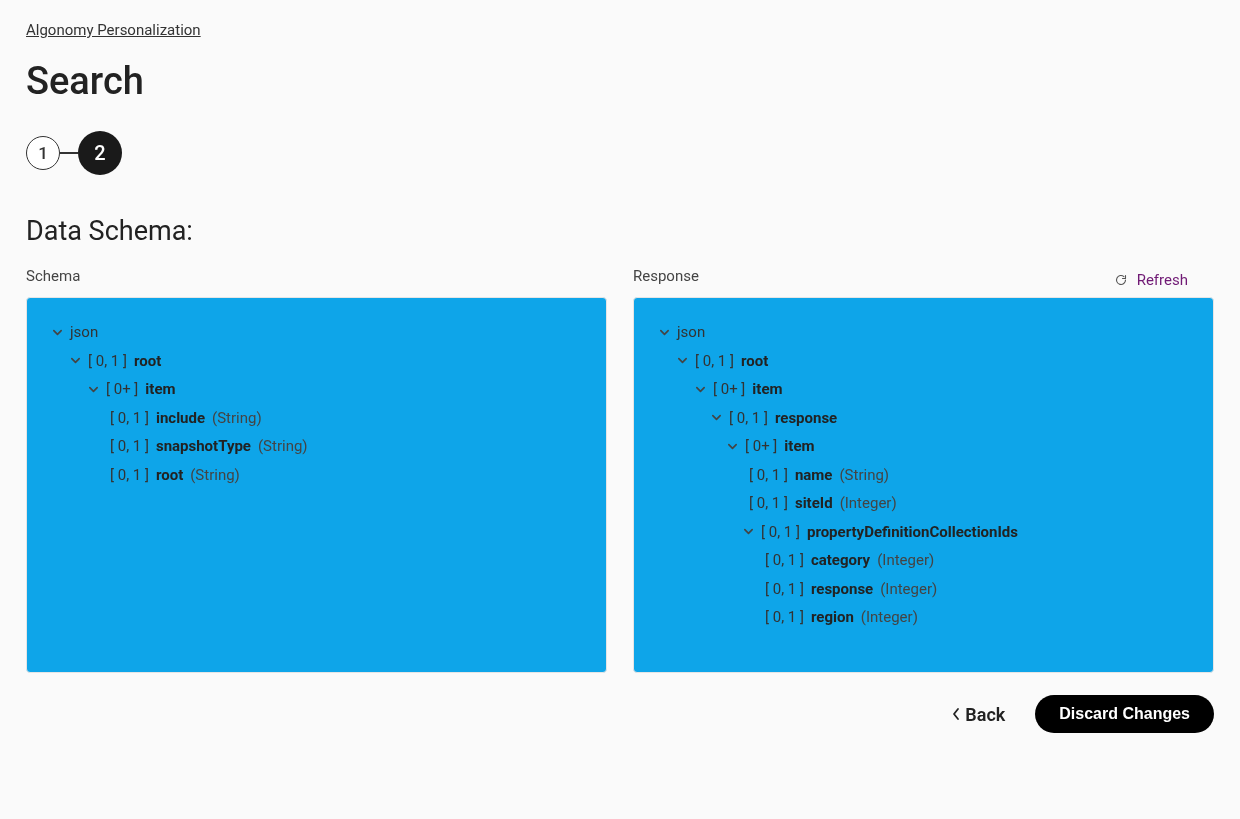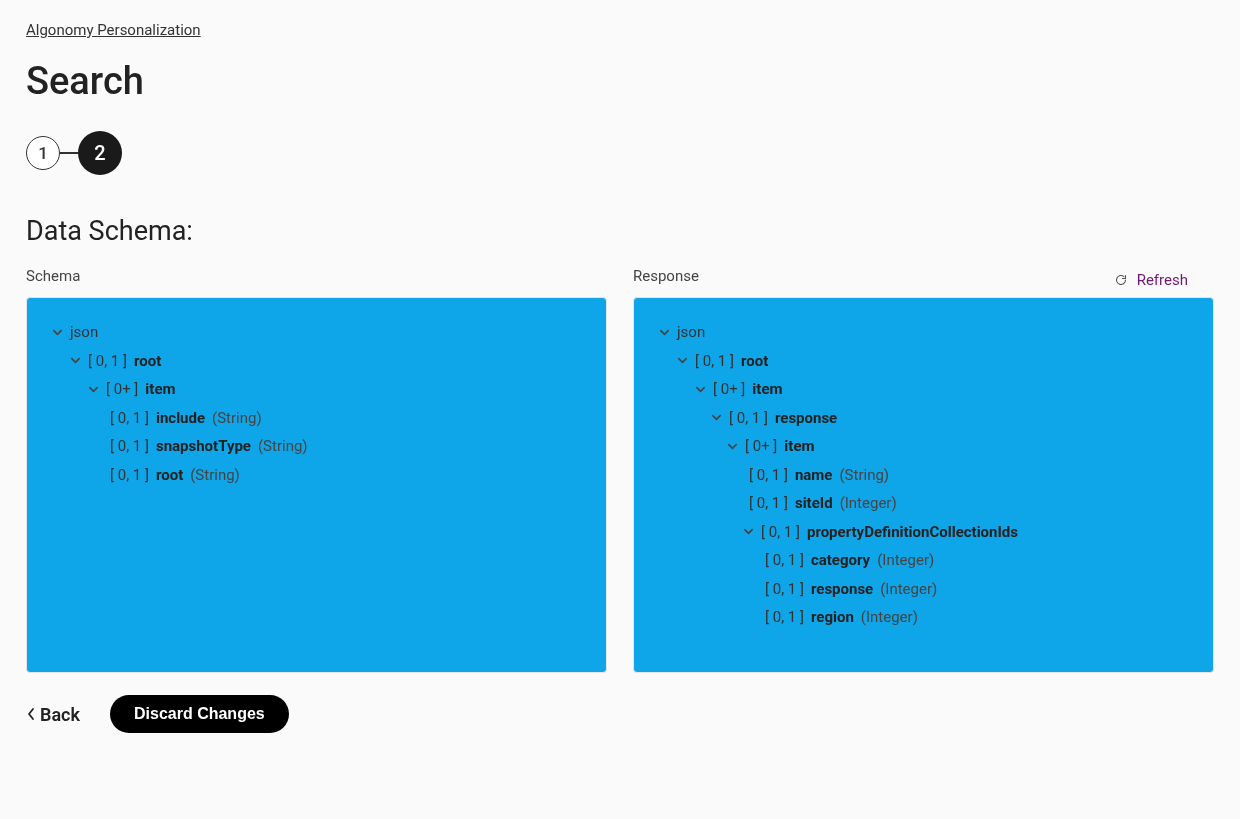--- a/index.html
+++ b/index.html
@@ -116,20 +116,21 @@
   .indent-2 { padding-left: 36px; }
   .indent-3 { padding-left: 52px; }
   .indent-4 { padding-left: 68px; }
   .indent-5 { padding-left: 84px; }
   .indent-6 { padding-left: 100px; }
   .actions {
     display: flex;
     align-items: center;
     gap: 30px;
     margin-top: 22px;
+    justify-content: flex-end;
   }
   .back-link {
     display: flex;
     align-items: center;
     gap: 4px;
     font-size: 18px;
     font-weight: 600;
     color: #222;
     cursor: pointer;
   }

